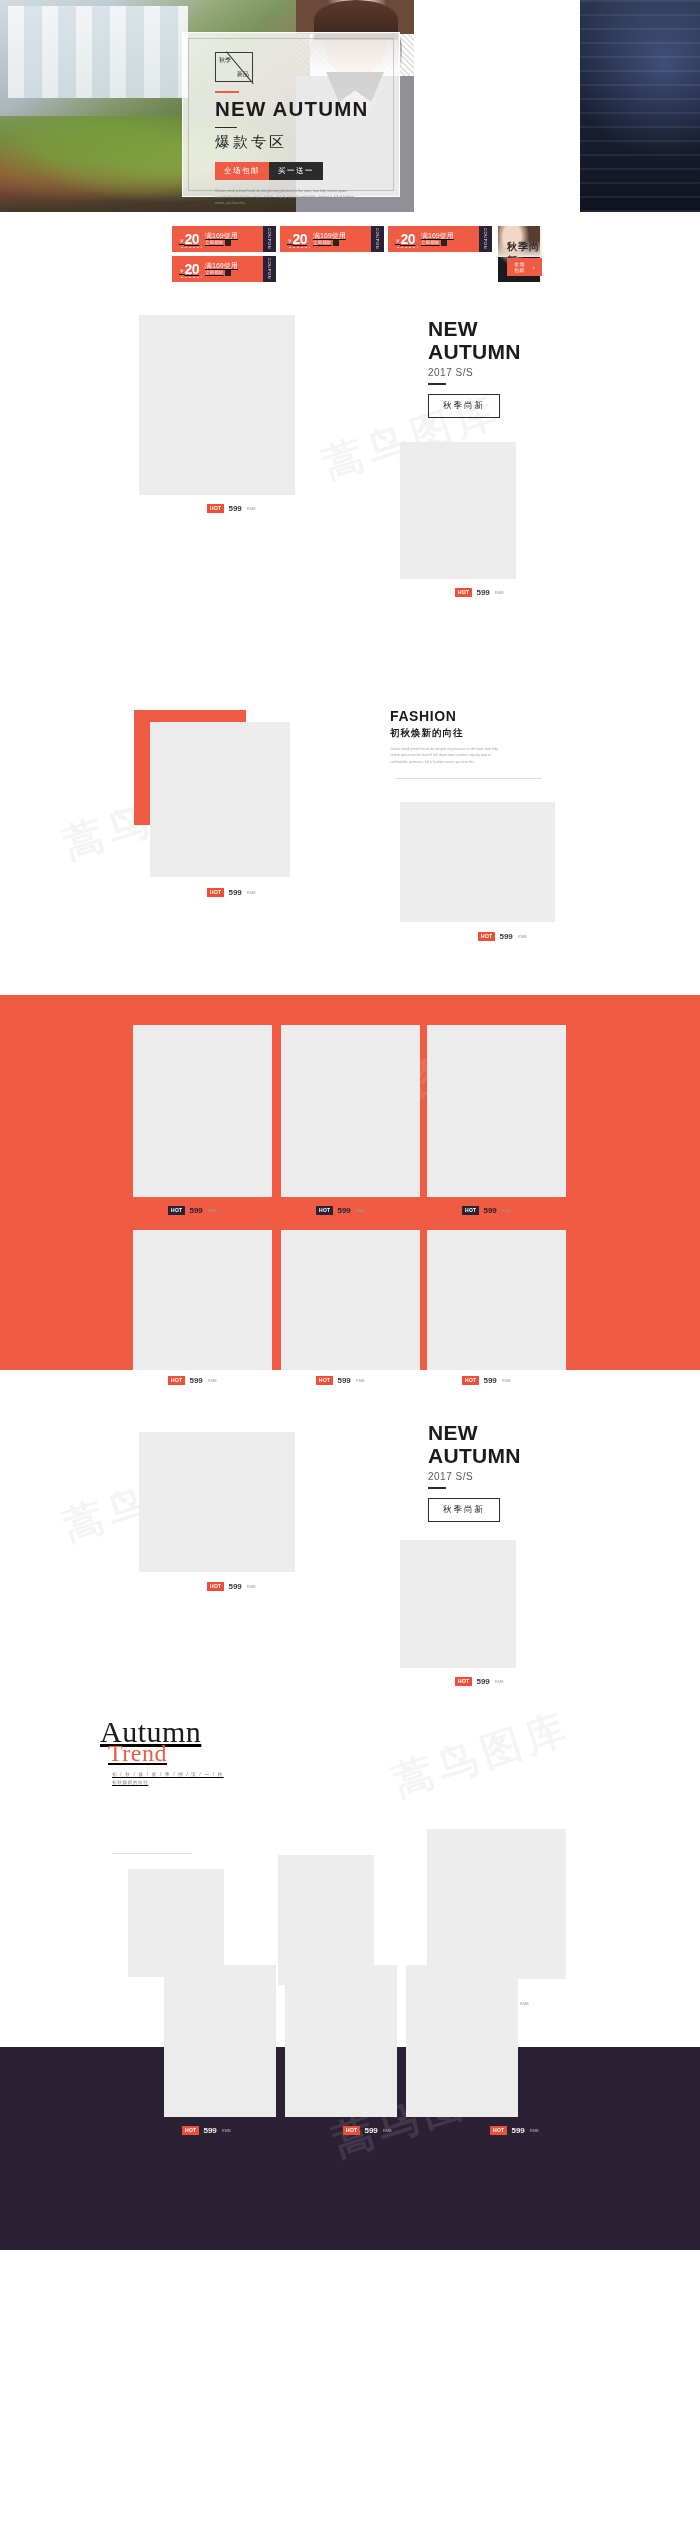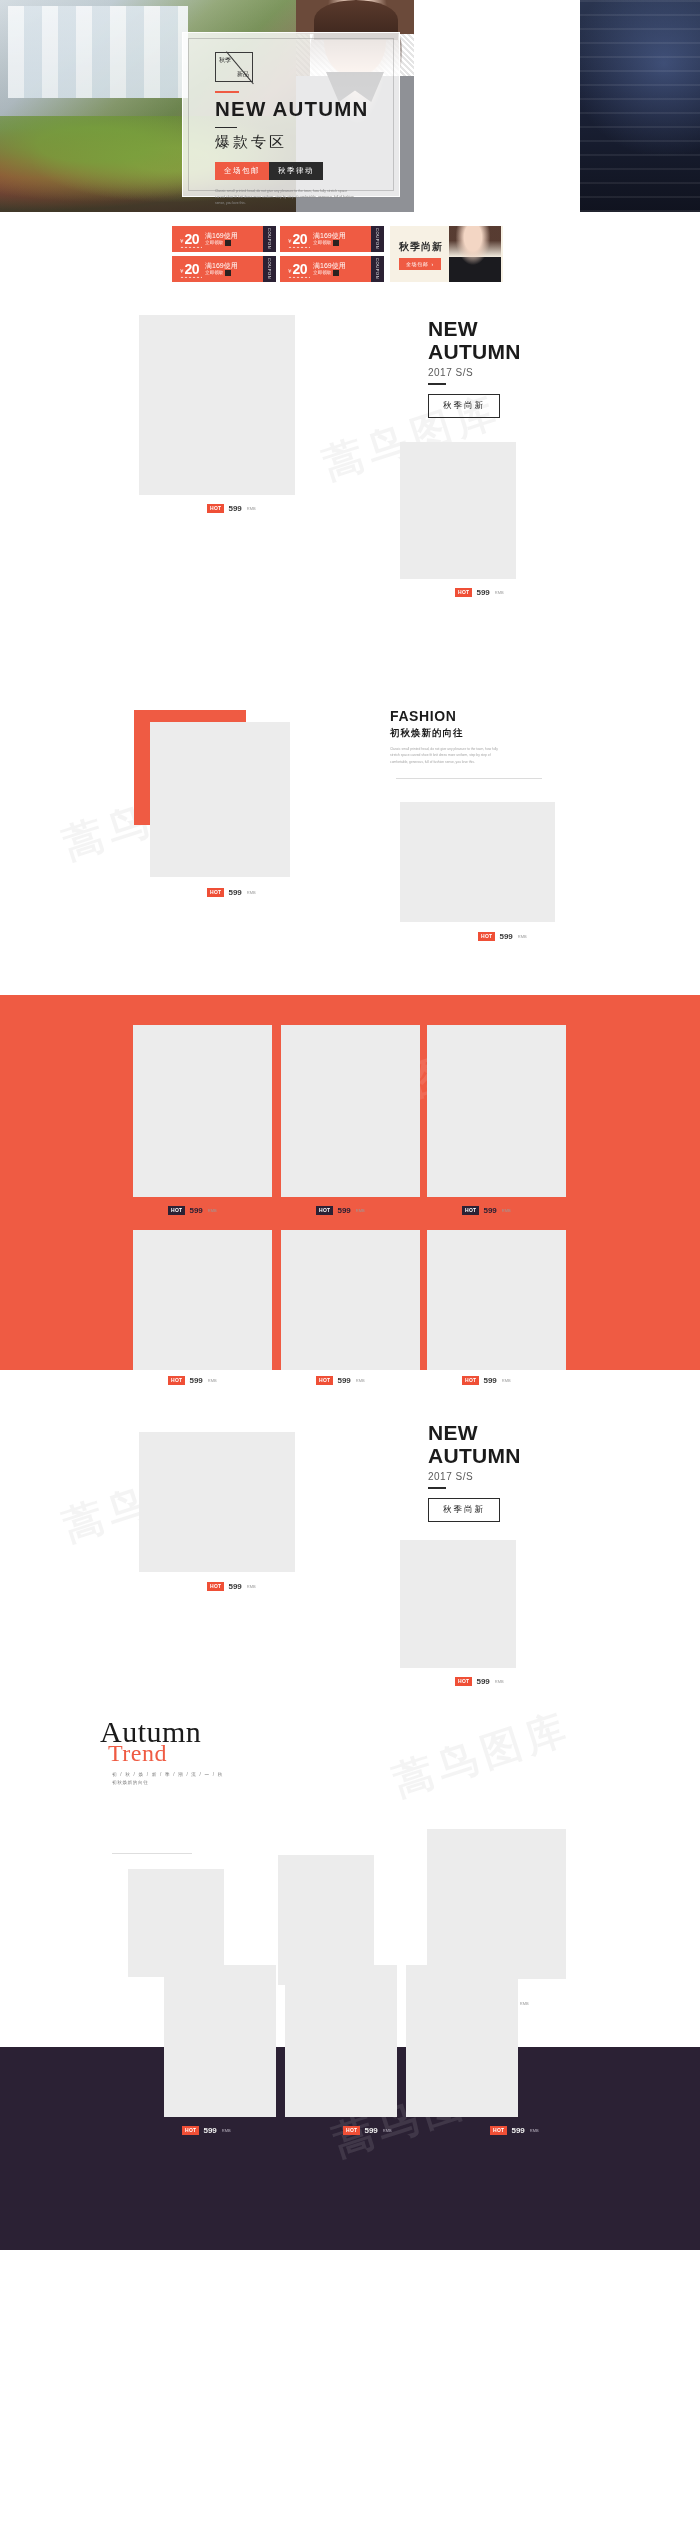--- a/index.html
+++ b/index.html
@@ -2,21 +2,21 @@
 <html><head>
 <meta charset="utf-8">
 <style>
   * { box-sizing: border-box; margin:0; padding:0; }
   body {
     width:700px; height:2531px; overflow:hidden;
     background:#ffffff;
     font-family:"Liberation Sans", sans-serif;
     position:relative;
   }
-  .page { width:700px; position:relative; }
+  .page { width:700px; position:relative;text-decoration:underline; }
 
   
   .hero { position:relative; width:700px; height:212px; overflow:hidden; }
   .hero-bg { position:absolute; inset:0; }
   .bg-street {
     position:absolute; left:0; top:0; width:310px; height:212px;
     background:
       linear-gradient(180deg, rgba(255,255,255,.10), rgba(0,0,0,.18)),
       linear-gradient(135deg,#cfd8de 0%,#b9c6cd 22%,#8aa06d 42%,#6f8b4c 55%,#8b7258 70%,#5d4a3b 88%,#3b3029 100%);
   }
@@ -108,21 +108,21 @@
   }
   .hero-btn.a{ background:#ef5b43; }
   .hero-btn.b{ background:#2b2b2b; }
   .hero-desc{
     margin:8px 0 0 32px; width:140px; font-size:3.4px; line-height:1.9; color:#8d8d8d;
   }
 
   
   .coupon-wrap{ position:relative; width:700px; padding:14px 0 18px; background:#fff; }
   .coupon-inner{ width:370px; margin:0 auto 0 172px; display:flex; gap:0; }
-  .coupon-grid{ display:grid; grid-template-columns:1fr 1fr; gap:4px 4px; }
+  .coupon-grid{ display:grid; grid-template-columns:1fr 1fr 1fr; gap:4px 4px; }
   .coupon{
     width:104px; height:26px; background:#ef5b43; display:flex; align-items:center;
     position:relative; color:#fff;
   }
   .coupon .amt{ display:flex; align-items:flex-end; padding-left:7px; line-height:1; }
   .coupon .yen{ font-size:5.5px; padding-bottom:2px; }
   .coupon .num{ font-size:14px; font-weight:700; letter-spacing:-.5px; }
   .coupon .wave{
     position:absolute; left:8px; bottom:4px; width:22px; height:4px;
     background:
@@ -227,21 +227,21 @@
         <span class="b1">秋季</span>
         <span class="slash"></span>
         <span class="b2">新品</span>
       </div>
       <div class="hero-rule"></div>
       <div class="hero-title">NEW AUTUMN</div>
       <div class="hero-sub-rule"></div>
       <div class="hero-cn">爆款专区</div>
       <div class="hero-btns">
         <div class="hero-btn a">全场包邮</div>
-        <div class="hero-btn b">秋季律动</div>
+        <div class="hero-btn b">买一送一</div>
       </div>
       <div class="hero-desc">Classic small printed head, do not give any pleasure to the town, how fully stretch space carved shoe fit knit dress more uniform, step by step of comfortable, generous, full of fashion sense, you love this.</div>
     </div>
   </div>
 
   <div class="coupon-wrap">
     <div class="coupon-inner">
       <div class="coupon-grid">
 
         <div class="coupon">

